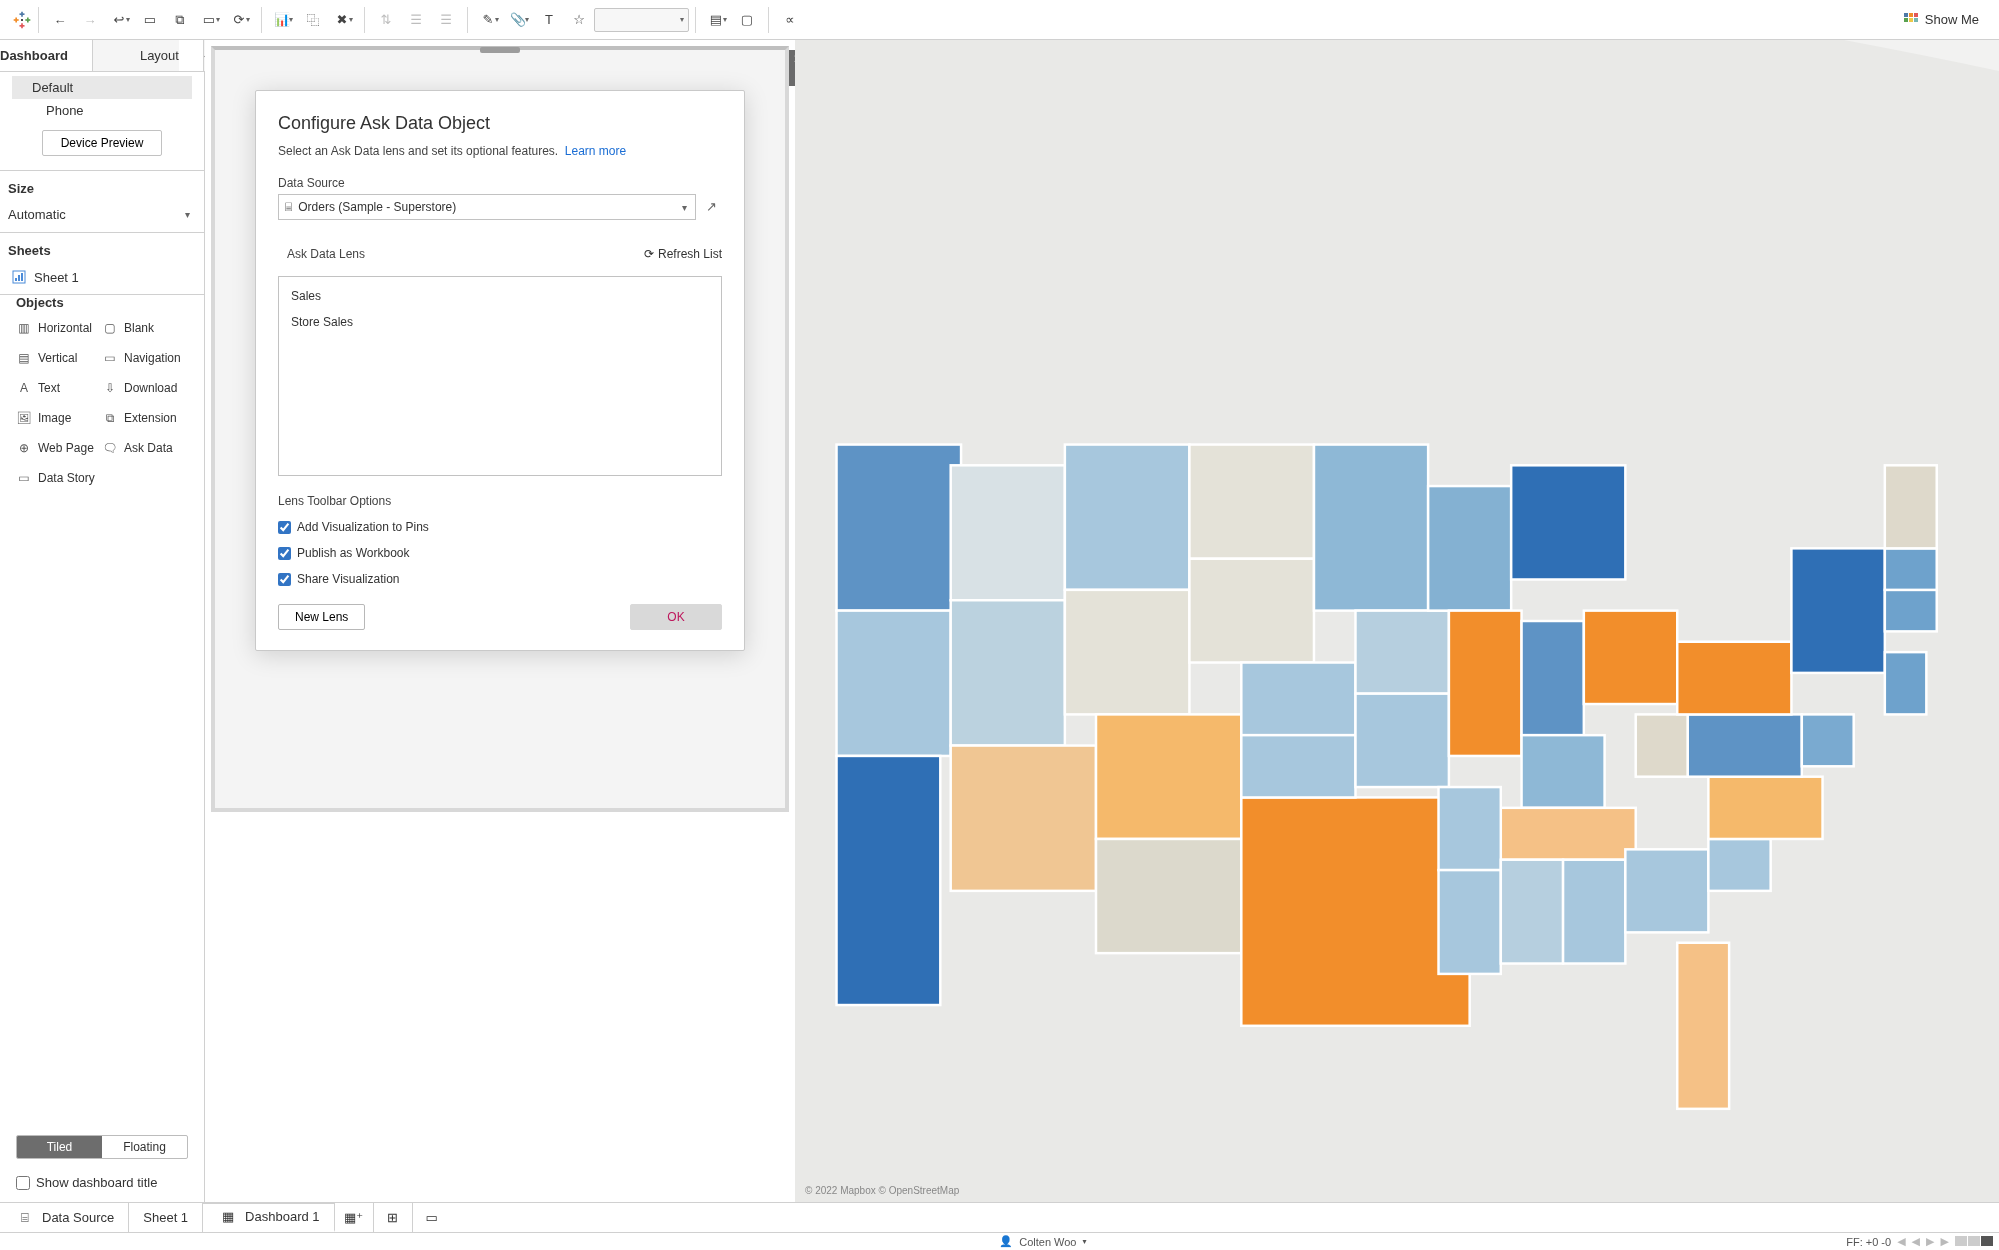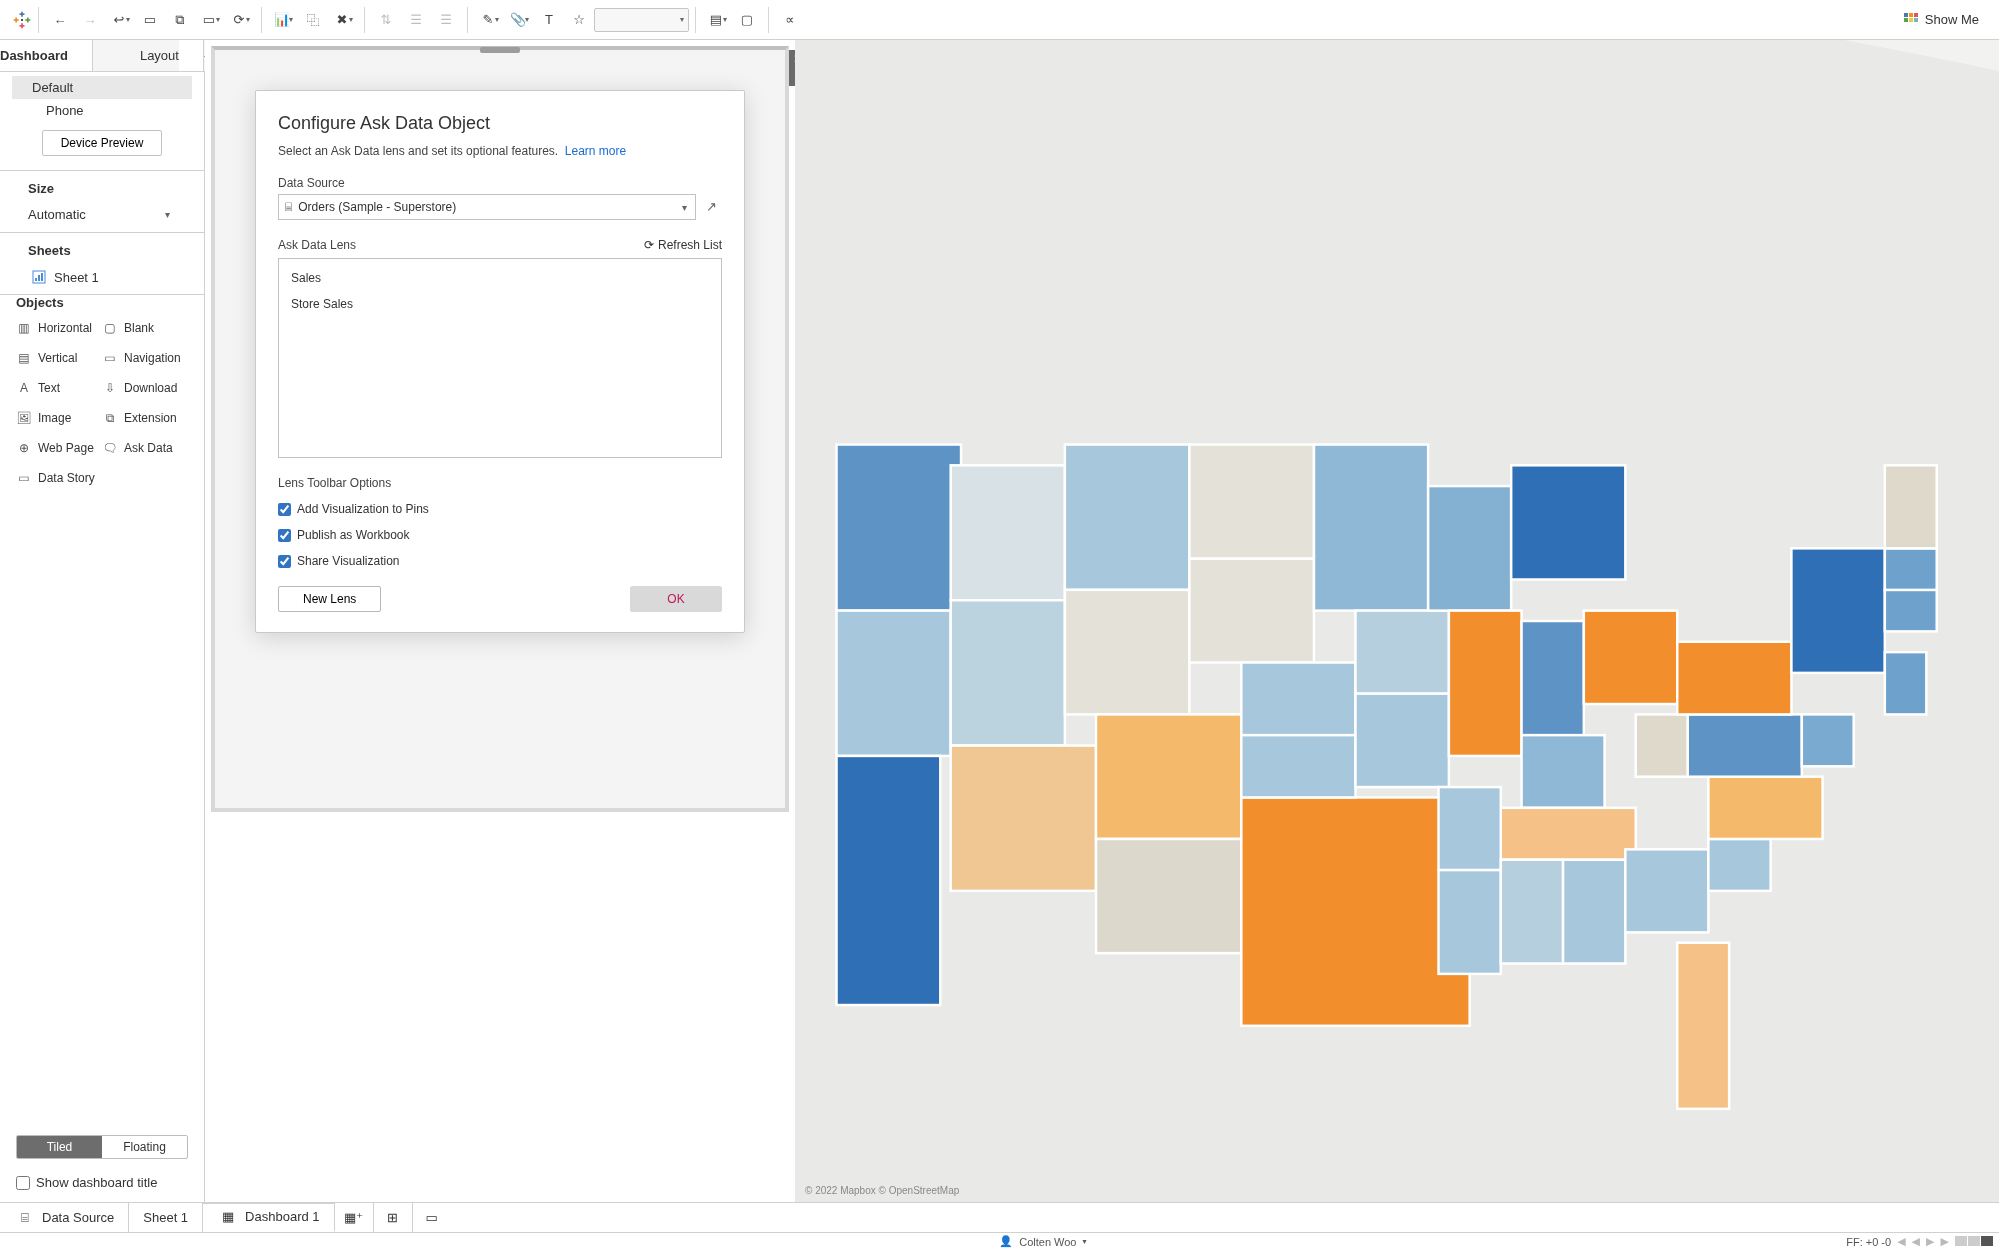--- a/index.html
+++ b/index.html
@@ -32,21 +32,21 @@
   .tab.active {  }
   .tab.inactive { background:#f5f5f5; border-left:1px solid #d0d0d0; position:relative;padding-left:47px; }
   .tab.inactive::after { content:''; position:absolute; right:8px; font-size:10px; }
   .collapse-arrow{width:20px;display:flex;align-items:center;justify-content:center;border-left:1px solid #d0d0d0;background:#f5f5f5;}
   .device-list { padding: 4px 12px; }
   .dev-item { padding: 4px 20px; font-size:13px; cursor:pointer; }
   .dev-item.selected { background:#e8e8e8; }
   .device-preview-btn {
     margin: 8px auto 10px; display:block; width: 120px; height:26px; border:1px solid #c2c2c2; background:#fff; font-size:12px; cursor:pointer; border-radius:2px;
   }
-  .section-border { border-top:1px solid #d0d0d0; padding: 10px 28px 4px; }
+  .section-border { border-top:1px solid #d0d0d0; padding: 10px 8px 4px; }
   .section-title { font-weight:600; font-size:13px; margin-bottom:6px; }
   .size-select { width: 100%; height: 26px; border:none; border-bottom:1px solid transparent; background:transparent; font-size:13px; position:relative;cursor:pointer;display:flex;align-items:center;justify-content:space-between;padding-right:6px;}
   .sheet-row{display:flex;align-items:center;gap:6px;padding:4px 2px;cursor:pointer;}
   .sheet-row .ico{color:#2d7cd6;}
   .objects{flex:1; padding:0 16px;}
   .objects-grid{display:grid;grid-template-columns:1fr 1fr;gap:6px 0;margin-top:6px;}
   .obj{display:flex;align-items:center;gap:6px;font-size:12px;cursor:pointer;padding:4px 0;}
   .obj .oi{width:16px;height:16px;display:flex;align-items:center;justify-content:center;color:#555;}
   .tiled-toggle{display:flex;margin:10px 16px;border:1px solid #bcbcbc;border-radius:2px;overflow:hidden;}
   .tiled-toggle div{flex:1;text-align:center;padding:4px 0;font-size:12px;cursor:pointer;}
@@ -73,21 +73,21 @@
   .ds-select{flex:1;height:26px;border:1px solid #c2c2c2;background:#fff;display:flex;align-items:center;padding:0 6px;gap:6px;font-size:12px;cursor:pointer;position:relative;}
   .ds-select::after{content:'▾';position:absolute;right:8px;font-size:10px;color:#666;}
   .ext-link{width:16px;height:16px;color:#666;cursor:pointer;}
   .lens-head{display:flex;justify-content:space-between;align-items:center;margin-bottom:6px;}
   .refresh{font-size:12px;color:#333;cursor:pointer;display:flex;align-items:center;gap:4px;}
   .lens-box{border:1px solid #c2c2c2;height:200px;padding:6px 0;}
   .lens-item{padding:6px 12px;font-size:12px;cursor:pointer;}
   .opts{margin-top:18px;}
   .opt{display:flex;align-items:center;gap:6px;font-size:12px;margin:12px 0;}
   .btnrow{display:flex;justify-content:space-between;margin-top:18px;}
-  .btn{height:26px;padding:0 24px;border:1px solid #b8b8b8;background:#fff;font-size:12px;cursor:pointer;border-radius:2px;}
+  .btn{height:26px;padding:0 16px;border:1px solid #b8b8b8;background:#fff;font-size:12px;cursor:pointer;border-radius:2px;}
   .btn.primary{background:#d9d9d9;border-color:#d9d9d9;color:#be185d;width:92px;}
 
   
   .map-area{flex:1;position:relative;background:#f2f2f1;}
   .map-legend{position:absolute;top:12px;right:24px;font-size:12px;}
   .map-legend .grad{width:156px;height:12px;margin:4px 0;background:linear-gradient(to right,#e78b2a 0%,#b7cad6 50%,#2f6fb5 100%);}
   .map-legend .lv{display:flex;justify-content:space-between;width:156px;font-size:11px;color:#444;}
   .attrib{position:absolute;bottom:6px;left:10px;font-size:10px;color:#888;}
   .map-svg{position:absolute;inset:0;width:100%;height:100%;}
   .map-label{position:absolute;color:#9ca0a2;font-size:13px;pointer-events:none;}
@@ -348,21 +348,21 @@
           <label class="form-label">Data Source</label>
           <div class="ds-row">
             <div class="ds-select">
               <span style="font-size:12px;">⌸</span>
               <span>Orders (Sample - Superstore)</span>
             </div>
             <span class="ext-link">↗</span>
           </div>
 
           <div class="lens-head">
-            <span class="form-label" style="margin:0">Ask Data Lens</span>
+            <span class="form-label" style="margin:9px">Ask Data Lens</span>
             <span class="refresh">
               <span>⟳</span>
               <span>Refresh List</span>
             </span>
           </div>
           <div class="lens-box">
             <div class="lens-item">Sales</div>
             <div class="lens-item">Store Sales</div>
           </div>
 

